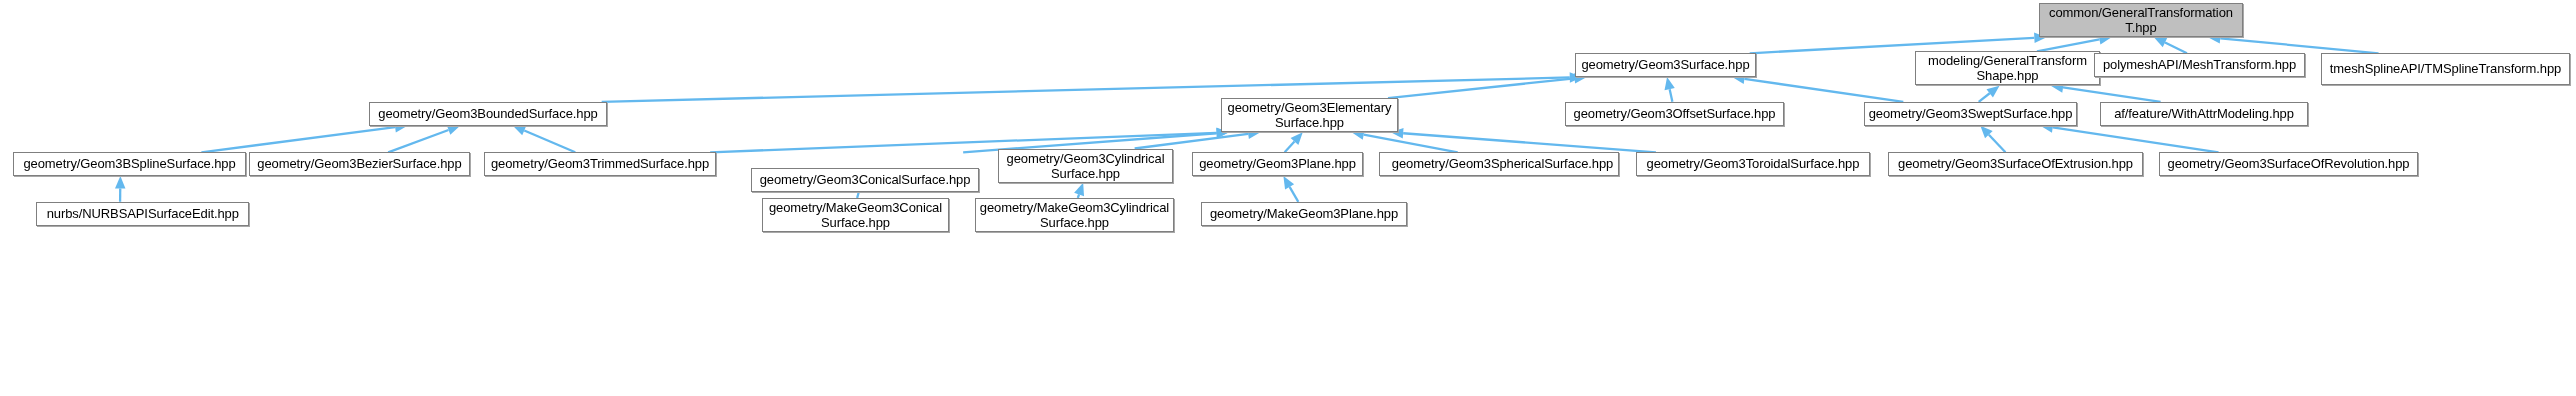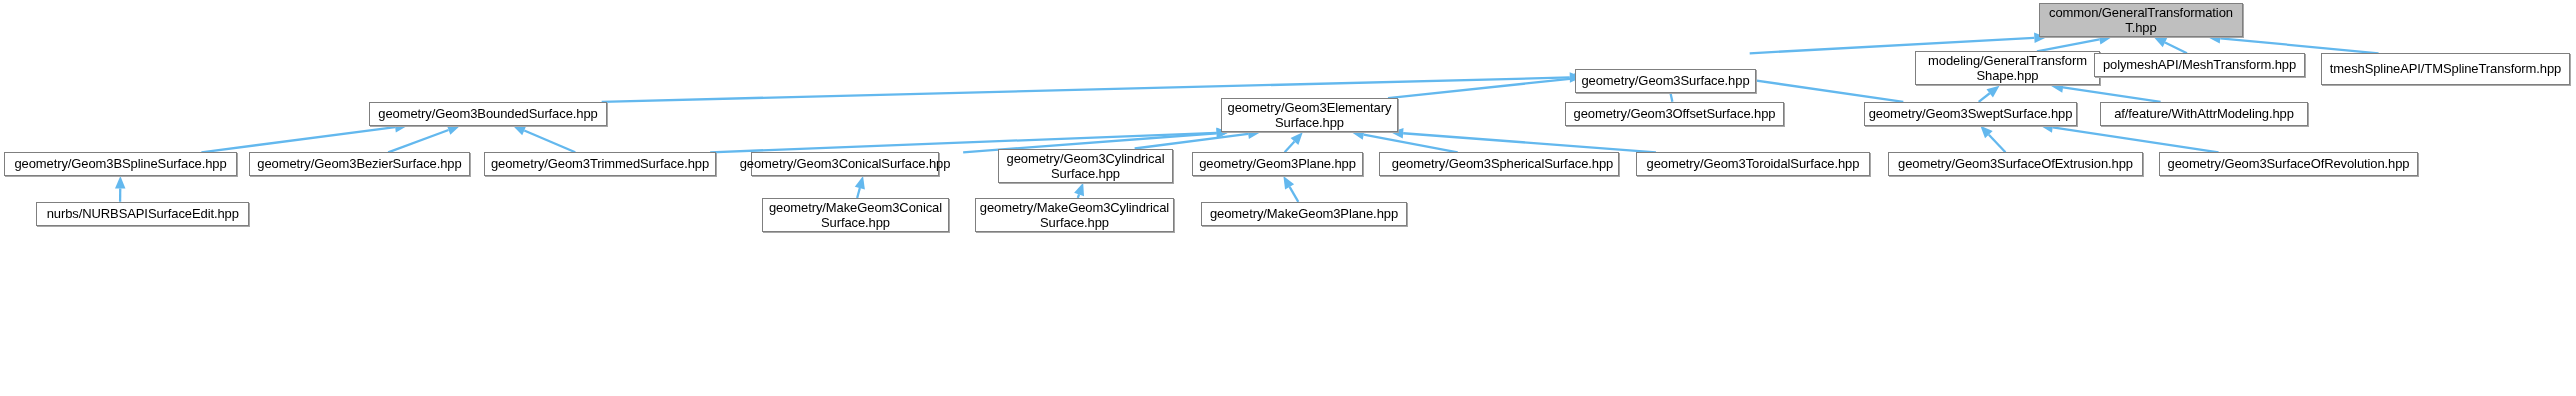--- a/index.html
+++ b/index.html
@@ -99,35 +99,35 @@
       <line x1="900.42" y1="208" x2="903.2167947684532" y2="197.5574221307757" stroke="#63b8ee" stroke-width="2.4"></line>
       <polygon points="906.58,185 908.5295502853198,198.9803166518148 897.9040392515865,196.1345276097366" fill="#63b8ee"></polygon>
       <line x1="1132.2" y1="208" x2="1133.5054444785346" y2="204.27015863275824" stroke="#63b8ee" stroke-width="2.4"></line>
       <polygon points="1137.8,192 1138.6966654385478,206.0870859687628 1128.3142235185214,202.45323129675367" fill="#63b8ee"></polygon>
       <line x1="1363.84" y1="212" x2="1354.6885652729302" y2="196.24178969190802" stroke="#63b8ee" stroke-width="2.4"></line>
       <polygon points="1348.16,185 1359.4447070656606,193.47970438412986 1349.9324234801998,199.0038749996862" fill="#63b8ee"></polygon>
     </svg>
   <div id="node-layer">
       <div class="node root" style="left: 2039px; top: 2.9px; width: 204px; height: 34px;"><span class="node-label">common/GeneralTransformation
 T.hpp</span></div>
-      <div class="node" style="left: 1575px; top: 53px; width: 181px; height: 24px; margin-top: 16px;"><span class="node-label">geometry/Geom3Surface.hpp</span></div>
+      <div class="node" style="left: 1575px; top: 53px; width: 181px; height: 24px;"><span class="node-label">geometry/Geom3Surface.hpp</span></div>
       <div class="node" style="left: 1915px; top: 51px; width: 185px; height: 34px;"><span class="node-label">modeling/GeneralTransform
 Shape.hpp</span></div>
       <div class="node" style="left: 2094px; top: 53px; width: 211px; height: 24px;"><span class="node-label">polymeshAPI/MeshTransform.hpp</span></div>
       <div class="node" style="left: 2321px; top: 53px; width: 249px; height: 32px;"><span class="node-label">tmeshSplineAPI/TMSplineTransform.hpp</span></div>
       <div class="node" style="left: 369px; top: 102px; width: 238px; height: 24px;"><span class="node-label">geometry/Geom3BoundedSurface.hpp</span></div>
       <div class="node" style="left: 1221px; top: 98px; width: 177px; height: 34px;"><span class="node-label">geometry/Geom3Elementary
 Surface.hpp</span></div>
       <div class="node" style="left: 1565px; top: 102px; width: 219px; height: 24px;"><span class="node-label">geometry/Geom3OffsetSurface.hpp</span></div>
       <div class="node" style="left: 1864px; top: 102px; width: 213px; height: 24px;"><span class="node-label">geometry/Geom3SweptSurface.hpp</span></div>
       <div class="node" style="left: 2100px; top: 102px; width: 208px; height: 24px;"><span class="node-label">af/feature/WithAttrModeling.hpp</span></div>
-      <div class="node" style="left: 4px; top: 152px; width: 233px; height: 24px;"><span class="node-label">geometry/Geom3BSplineSurface.hpp</span></div>
+      <div class="node" style="left: 13px; top: 152px; width: 233px; height: 24px;"><span class="node-label">geometry/Geom3BSplineSurface.hpp</span></div>
       <div class="node" style="left: 249px; top: 152px; width: 221px; height: 24px;"><span class="node-label">geometry/Geom3BezierSurface.hpp</span></div>
       <div class="node" style="left: 484px; top: 152px; width: 232px; height: 24px;"><span class="node-label">geometry/Geom3TrimmedSurface.hpp</span></div>
-      <div class="node" style="left: 751px; top: 152px; width: 188px; height: 24px;"><span class="node-label">geometry/Geom3ConicalSurface.hpp</span></div>
+      <div class="node" style="left: 751px; top: 168px; width: 228px; height: 24px;"><span class="node-label">geometry/Geom3ConicalSurface.hpp</span></div>
       <div class="node" style="left: 998px; top: 149px; width: 175px; height: 34px;"><span class="node-label">geometry/Geom3Cylindrical
 Surface.hpp</span></div>
       <div class="node" style="left: 1192px; top: 152px; width: 171px; height: 24px;"><span class="node-label">geometry/Geom3Plane.hpp</span></div>
       <div class="node" style="left: 1379px; top: 152px; width: 240px; height: 24px; justify-content: flex-end;"><span class="node-label">geometry/Geom3SphericalSurface.hpp</span></div>
       <div class="node" style="left: 1636px; top: 152px; width: 234px; height: 24px;"><span class="node-label">geometry/Geom3ToroidalSurface.hpp</span></div>
       <div class="node" style="left: 1888px; top: 152px; width: 255px; height: 24px; align-items: center;"><span class="node-label">geometry/Geom3SurfaceOfExtrusion.hpp</span></div>
       <div class="node" style="left: 2159px; top: 152px; width: 259px; height: 24px;"><span class="node-label">geometry/Geom3SurfaceOfRevolution.hpp</span></div>
       <div class="node" style="left: 13.3px; top: 202px; width: 213px; height: 24px; margin-left: 23px;"><span class="node-label">nurbs/NURBSAPISurfaceEdit.hpp</span></div>
       <div class="node" style="left: 762px; top: 198px; width: 187px; height: 34px;"><span class="node-label">geometry/MakeGeom3Conical
 Surface.hpp</span></div>

